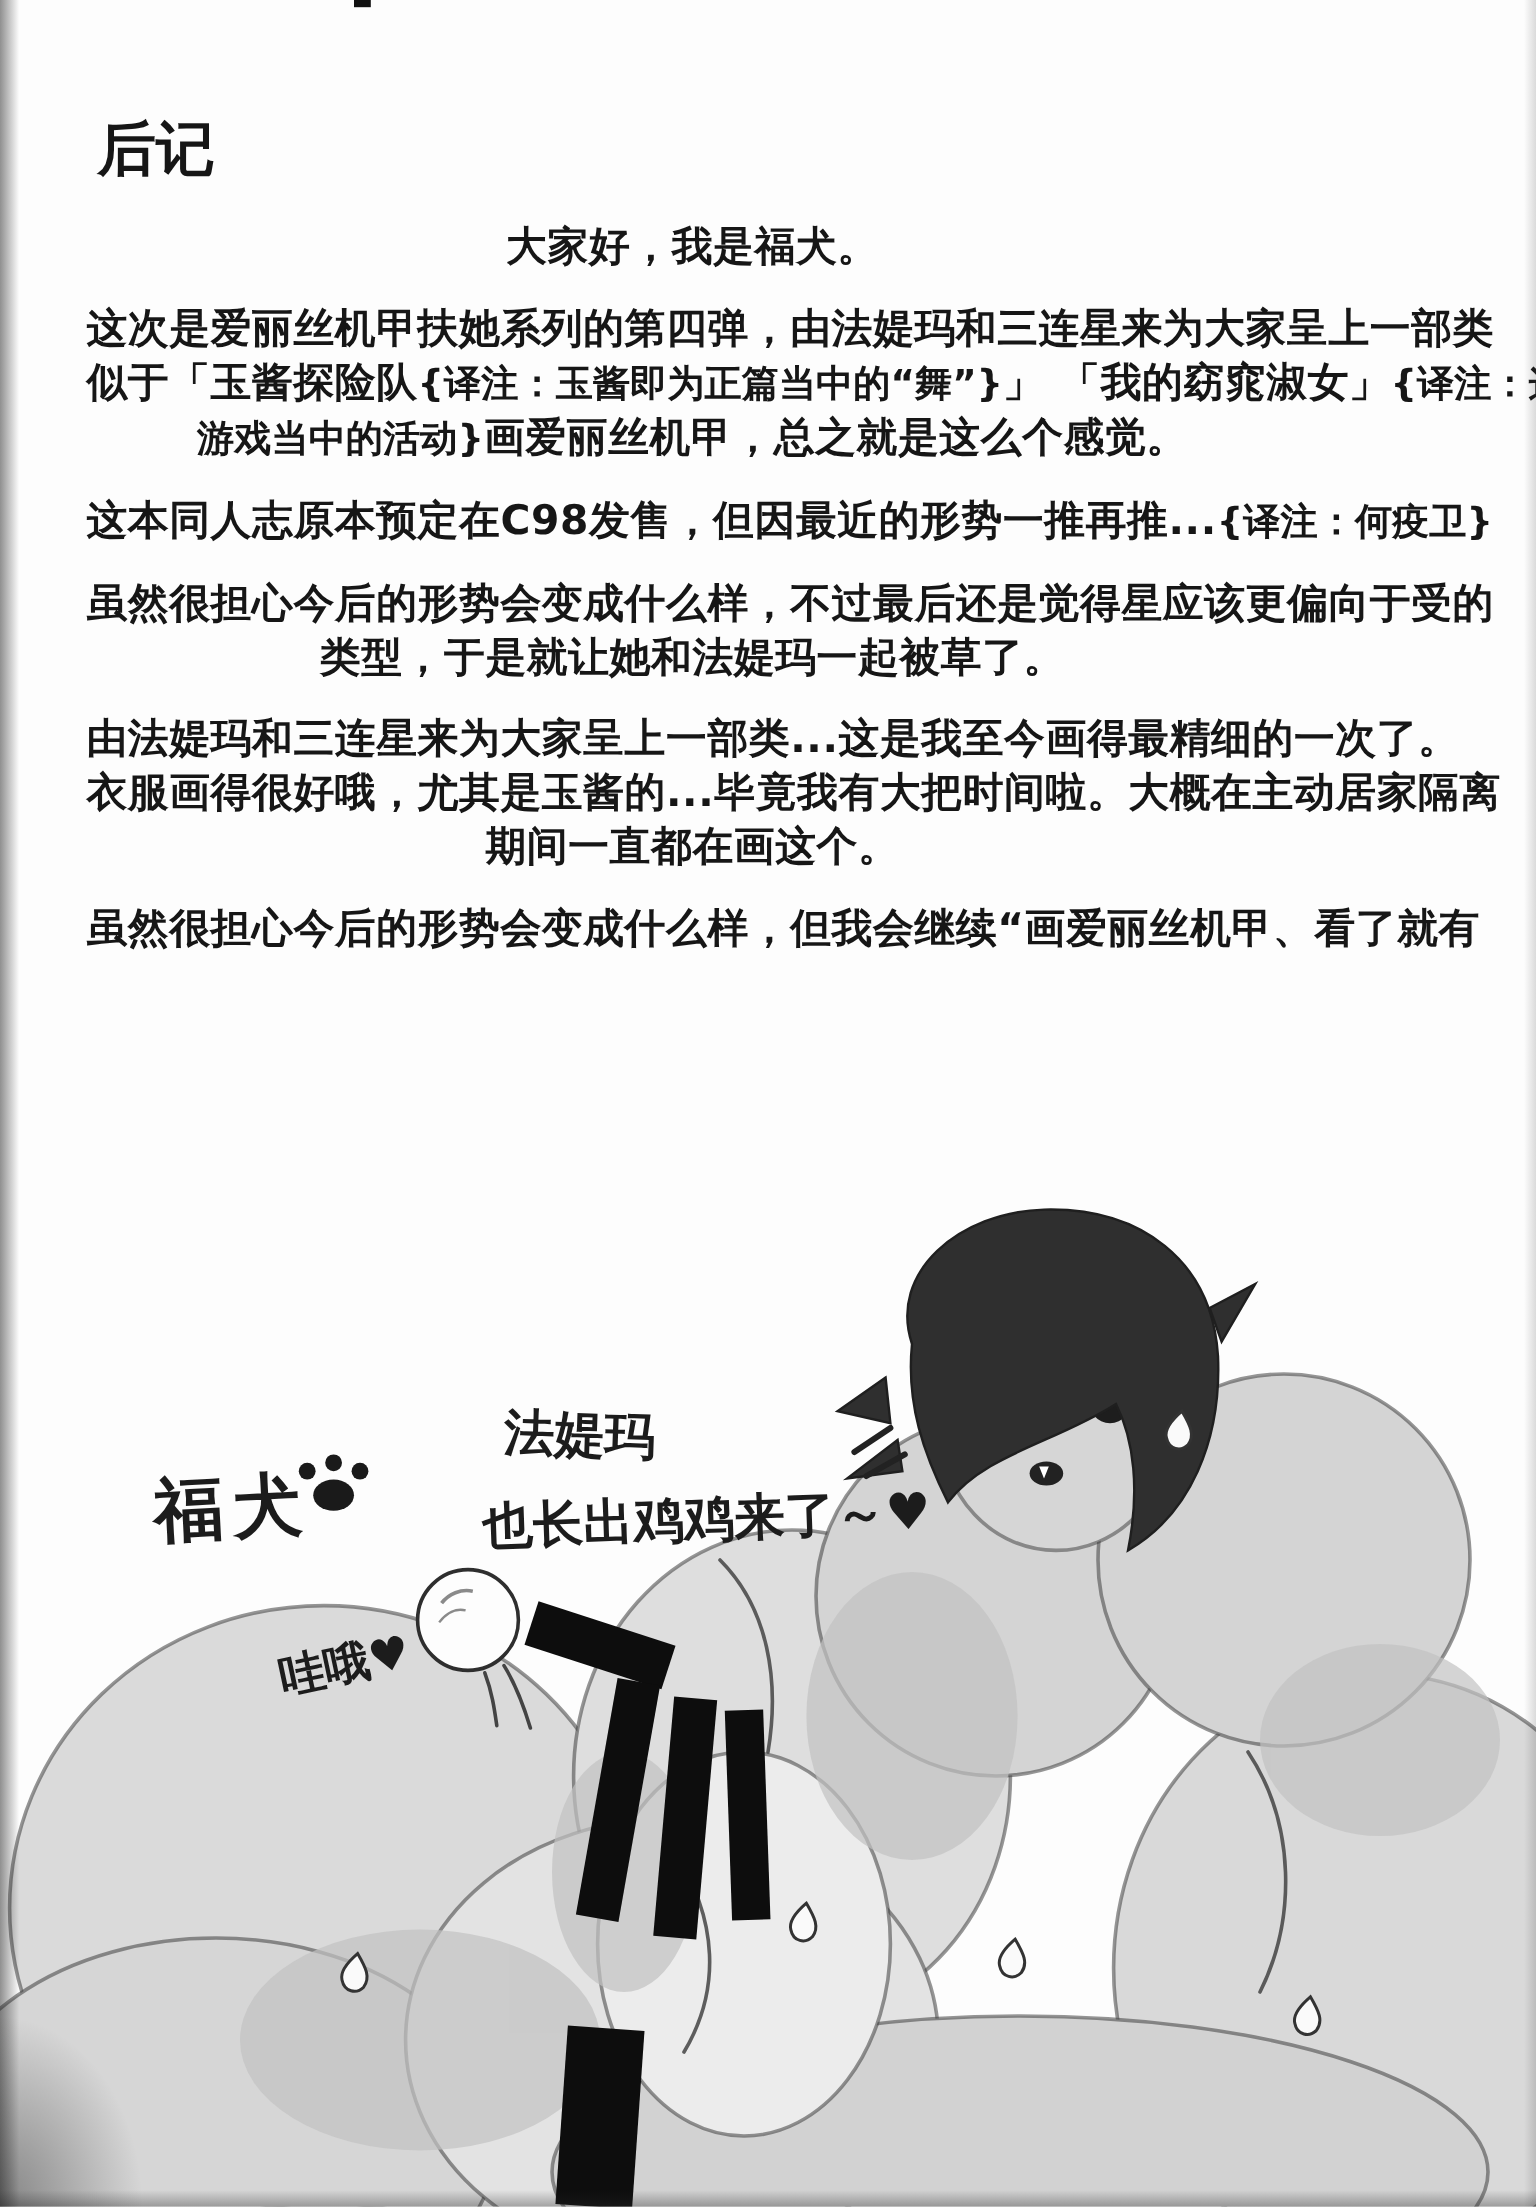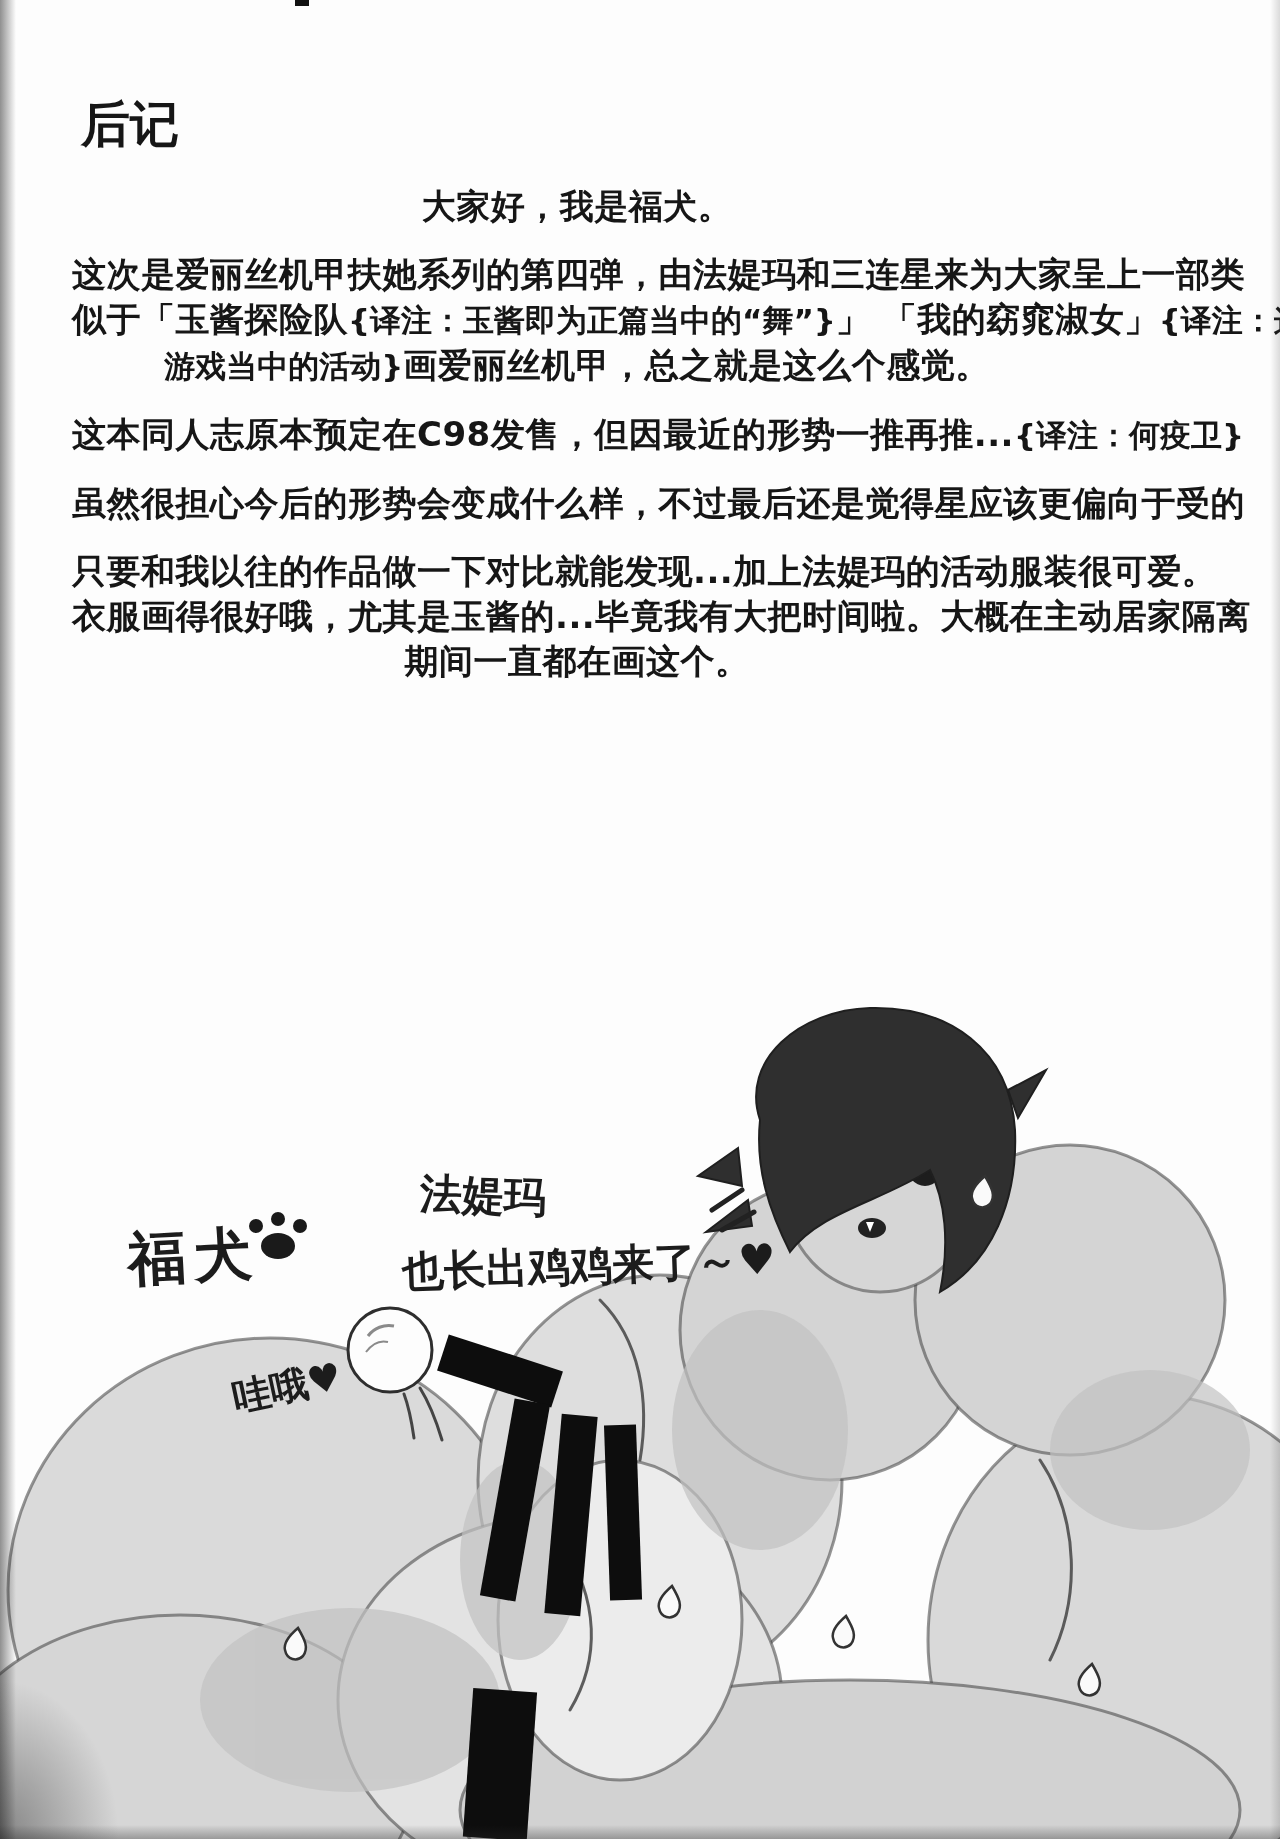--- a/index.html
+++ b/index.html
@@ -52,27 +52,29 @@
         <div class="para">
           <div class="line"><span>这次是爱丽丝机甲扶她系列的第四弹，由法媞玛和三连星来为大家呈上一部类</span></div>
           <div class="line"><span>似于「玉酱探险队</span><span class="small">{译注：玉酱即为正篇当中的“舞”}</span><span>」 「我的窈窕淑女」</span><span class="small">{译注：这两个是</span></div>
           <div class="line"><span class="small">游戏当中的活动}</span><span>画爱丽丝机甲，总之就是这么个感觉。</span></div>
         </div>
         <div class="para">
           <div class="line"><span>这本同人志原本预定在C98发售，但因最近的形势一推再推...</span><span class="small">{译注：何疫卫}</span></div>
         </div>
         <div class="para">
           <div class="line"><span>虽然很担心今后的形势会变成什么样，不过最后还是觉得星应该更偏向于受的</span></div>
+          <div class="line"><span>类型，于是就让她和法媞玛一起被草了。</span></div>
         </div>
         <div class="para">
-          <div class="line"><span>只要和我以往的作品做一下对比就能发现...加上法媞玛的活动服装很可爱。</span></div>
+          <div class="line"><span>由法媞玛和三连星来为大家呈上一部类...这是我至今画得最精细的一次了。</span></div>
           <div class="line"><span>衣服画得很好哦，尤其是玉酱的...毕竟我有大把时间啦。大概在主动居家隔离</span></div>
           <div class="line"><span>期间一直都在画这个。</span></div>
         </div>
         <div class="para">
+          <div class="line"><span>虽然很担心今后的形势会变成什么样，但我会继续“画爱丽丝机甲、看了就有</span></div>
         </div>
       </div>
   </div>
 
   <svg class="illus" viewBox="0 0 1280 839" aria-hidden="true">
 
     <g stroke="#3f3f3f" stroke-opacity=".55" stroke-width="3">
       <ellipse cx="270" cy="590" rx="262" ry="252" fill="#dadada"></ellipse>
       <ellipse cx="180" cy="780" rx="235" ry="165" fill="#d6d6d6"></ellipse>
       <ellipse cx="660" cy="480" rx="182" ry="205" fill="#dedede"></ellipse>

